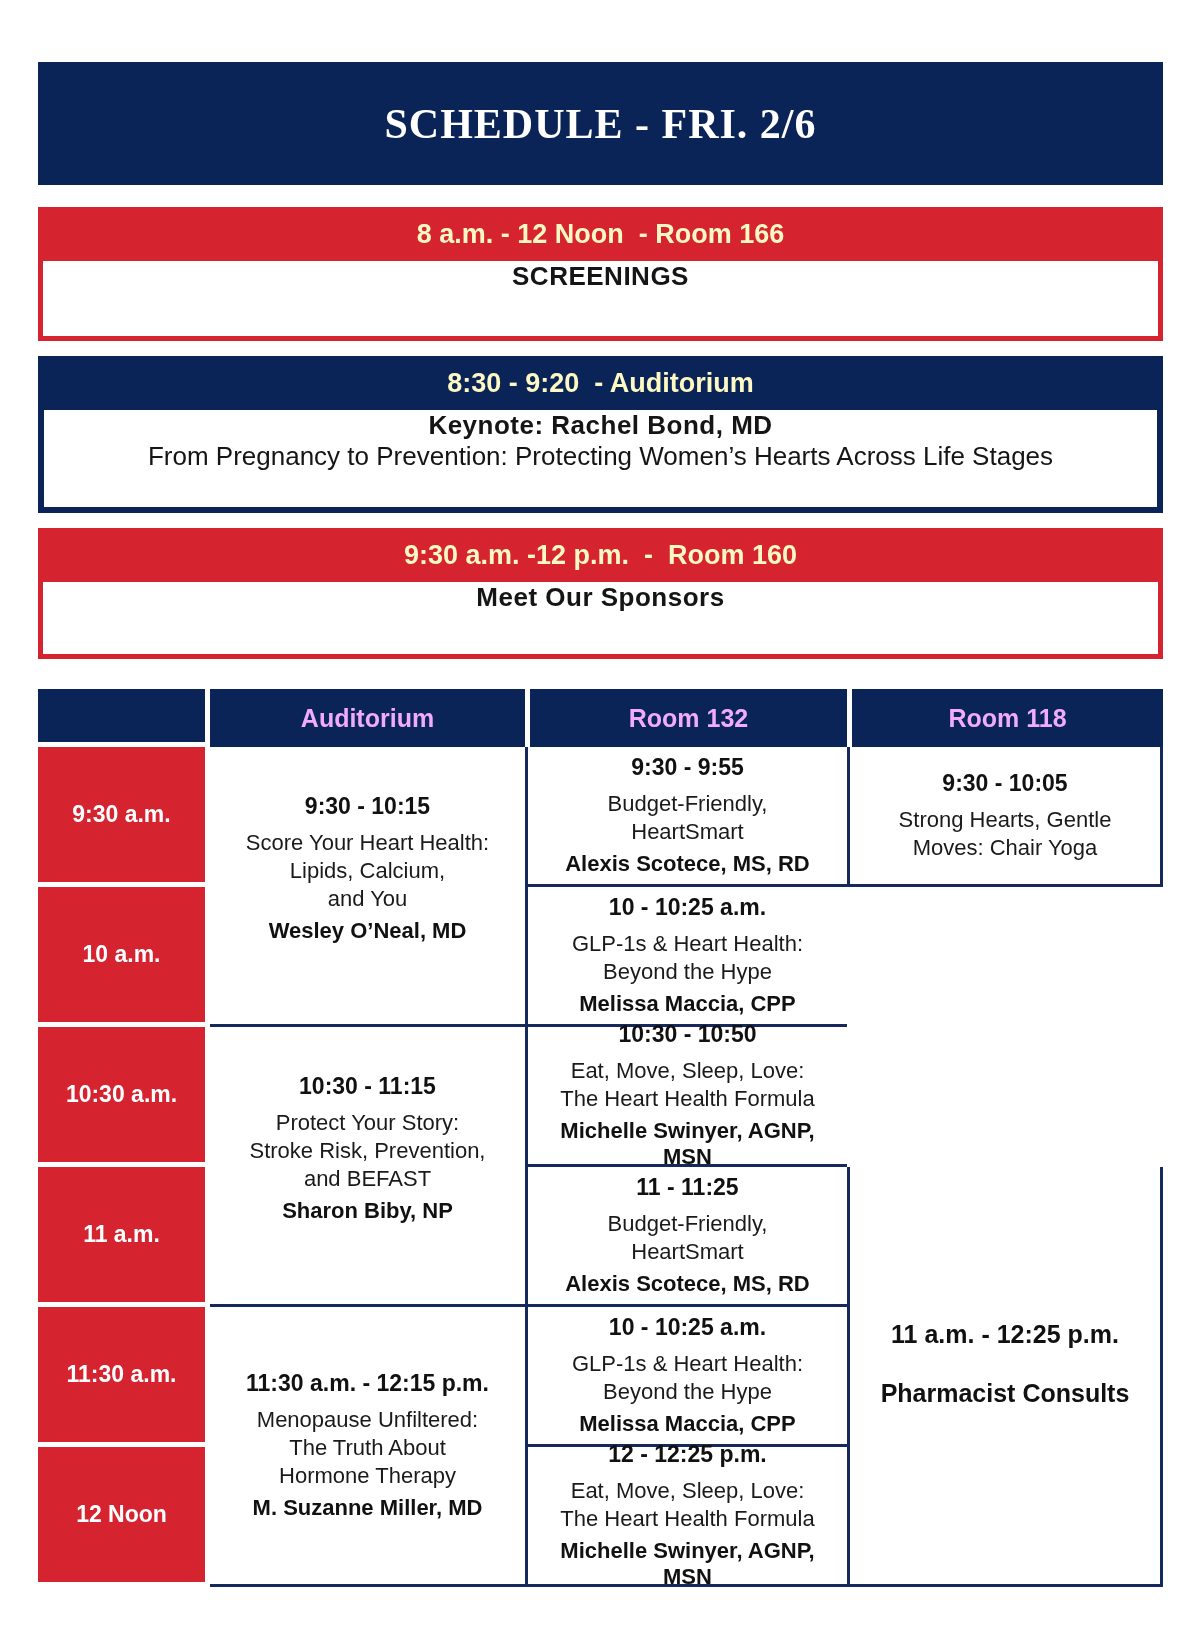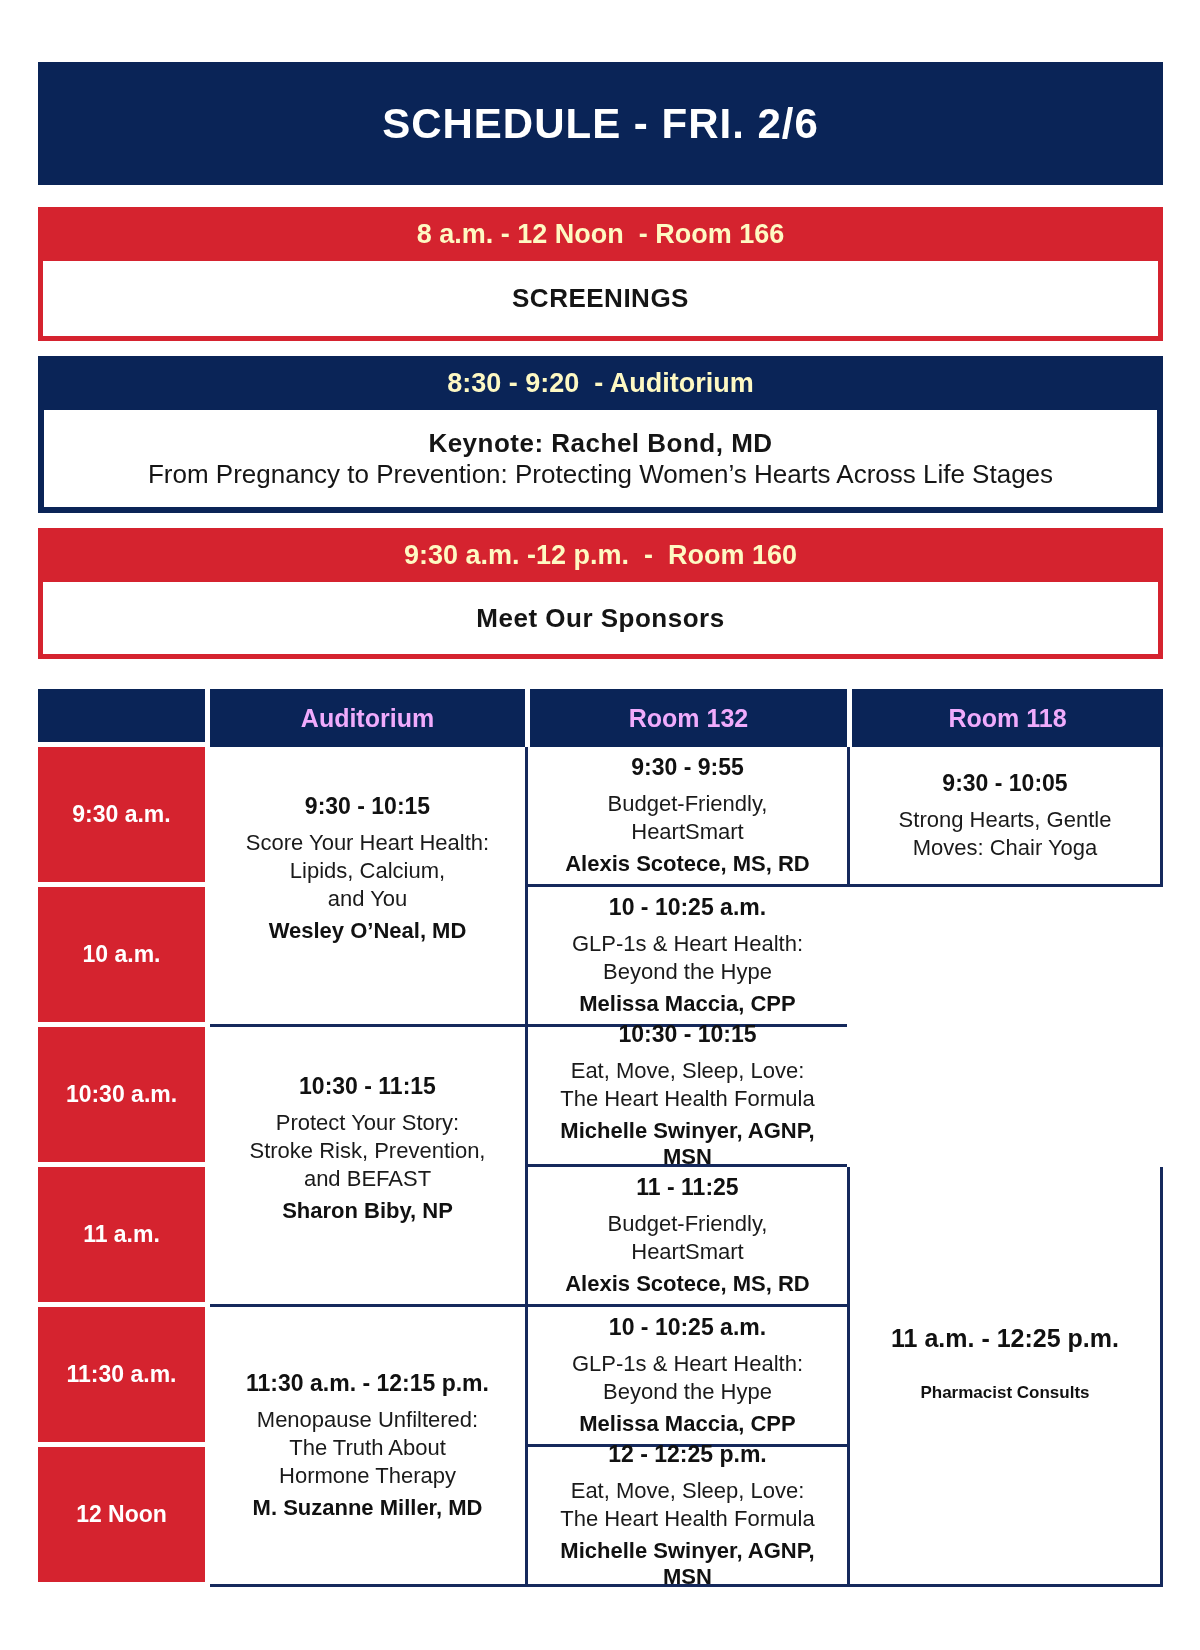--- a/index.html
+++ b/index.html
@@ -13,31 +13,32 @@
 
   
   .title-banner {
     margin-top: 62px; height: 123px;
     background: var(--navy);
     display: flex; align-items: center; justify-content: center;
   }
   .title-banner h1 {
     margin: 0; color: #fff; font-size: 42px; font-weight: 700; letter-spacing: 1px;
     white-space: pre;
+    font-family: Liberation Serif, serif;
   }
 
   
   .block { width: 1125px; box-sizing: border-box; }
   .block-header {
     height: 54px; display: flex; align-items: center; justify-content: center;
     color: #fef9c3; font-size: 27px; font-weight: 700; white-space: pre;
   }
   .block-body {
     background: #fff; display: flex; flex-direction: column;
-    align-items: center; justify-content: center; text-align: center;
+    align-items: center; text-align: center;
     box-sizing: border-box;
   }
   .red-block .block-header { background: var(--red); }
   .red-block .block-body { border: 5px solid var(--red); border-top: none; }
   .navy-block .block-header { background: var(--navy); }
   .navy-block .block-body { border: 6px solid var(--navy); border-top: none; }
   .block.screenings { margin-top: 22px; }
   .block.screenings .block-body { height: 80px; }
   .block.keynote { margin-top: 15px; }
   .block.keynote .block-body { height: 103px; }
@@ -81,21 +82,21 @@
   }
   .vline-l { border-left: 3px solid var(--grid); }
   .vline-r { border-right: 3px solid var(--grid); }
   .bias-up { padding-bottom: 40px; }
   .bias-up-sm { padding-bottom: 30px; }
 
   .s-time { font-size: 23px; font-weight: 700; margin-bottom: 9px; white-space: pre-line; }
   .s-title { font-size: 22px; line-height: 28px; color: #1a1a1a; white-space: pre-line; }
   .s-speaker { font-size: 22px; font-weight: 700; margin-top: 5px; white-space: pre-line; }
   .big .s-time { font-size: 25px; margin-bottom: 22px; }
-  .big .s-speaker { font-size: 17px; margin-top: 8px; }
+  .big .s-speaker { font-size: 25px; margin-top: 8px; }
 
   :root { --navy: #0a2457; --red: #d5232f; --grid: #15295c; }
 </style>
 </head>
 <body>
 
 <div class="content">
 
   <header class="title-banner">
     <h1>SCHEDULE - FRI. 2/6</h1>
@@ -165,21 +166,21 @@
 HeartSmart</div>
       <div class="s-speaker">Alexis Scotece, MS, RD</div>
     </div>
     <div class="cell vline-l" style="grid-column:3; grid-row:3">
       <div class="s-time">10 - 10:25 a.m.</div>
       <div class="s-title">GLP-1s &amp; Heart Health:
 Beyond the Hype</div>
       <div class="s-speaker">Melissa Maccia, CPP</div>
     </div>
     <div class="cell vline-l" style="grid-column:3; grid-row:4">
-      <div class="s-time">10:30 - 10:15</div>
+      <div class="s-time">10:30 - 10:50</div>
       <div class="s-title">Eat, Move, Sleep, Love:
 The Heart Health Formula</div>
       <div class="s-speaker">Michelle Swinyer, AGNP, MSN</div>
     </div>
     <div class="cell vline-l" style="grid-column:3; grid-row:5">
       <div class="s-time">11 - 11:25</div>
       <div class="s-title">Budget-Friendly,
 HeartSmart</div>
       <div class="s-speaker">Alexis Scotece, MS, RD</div>
     </div>

